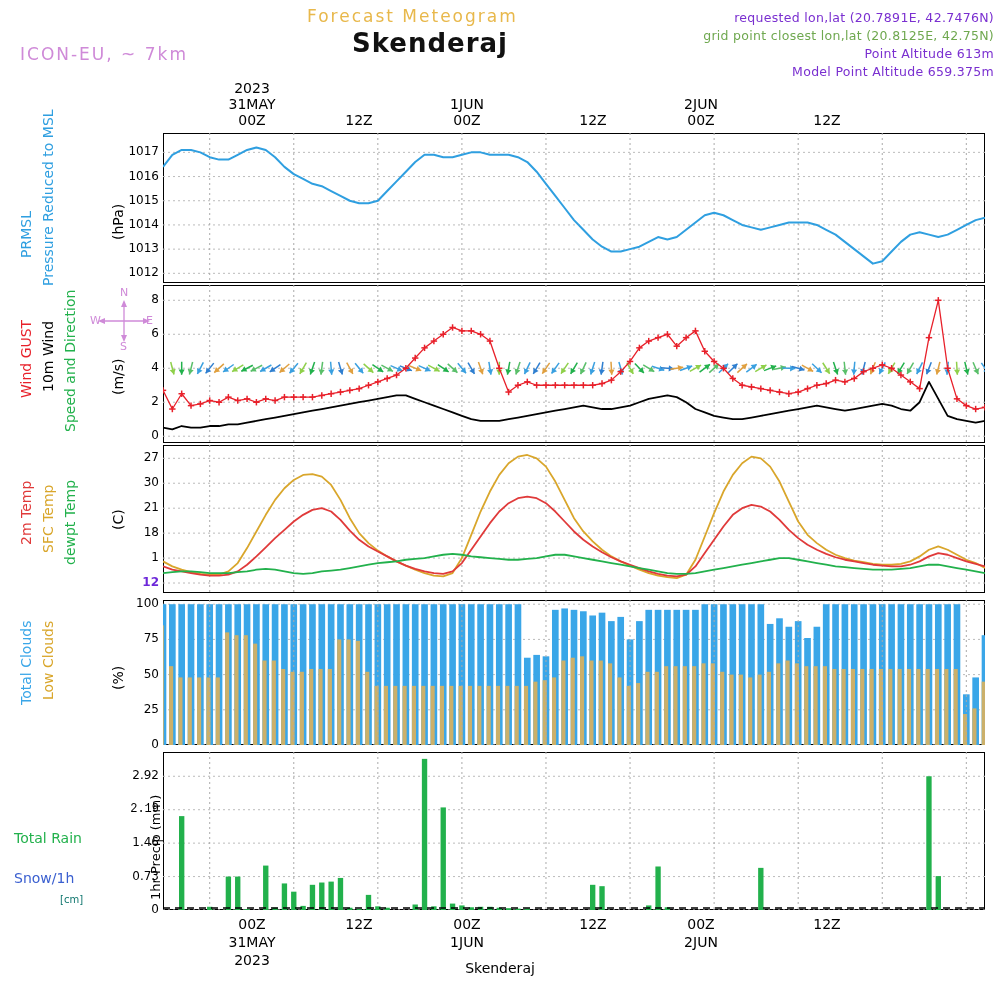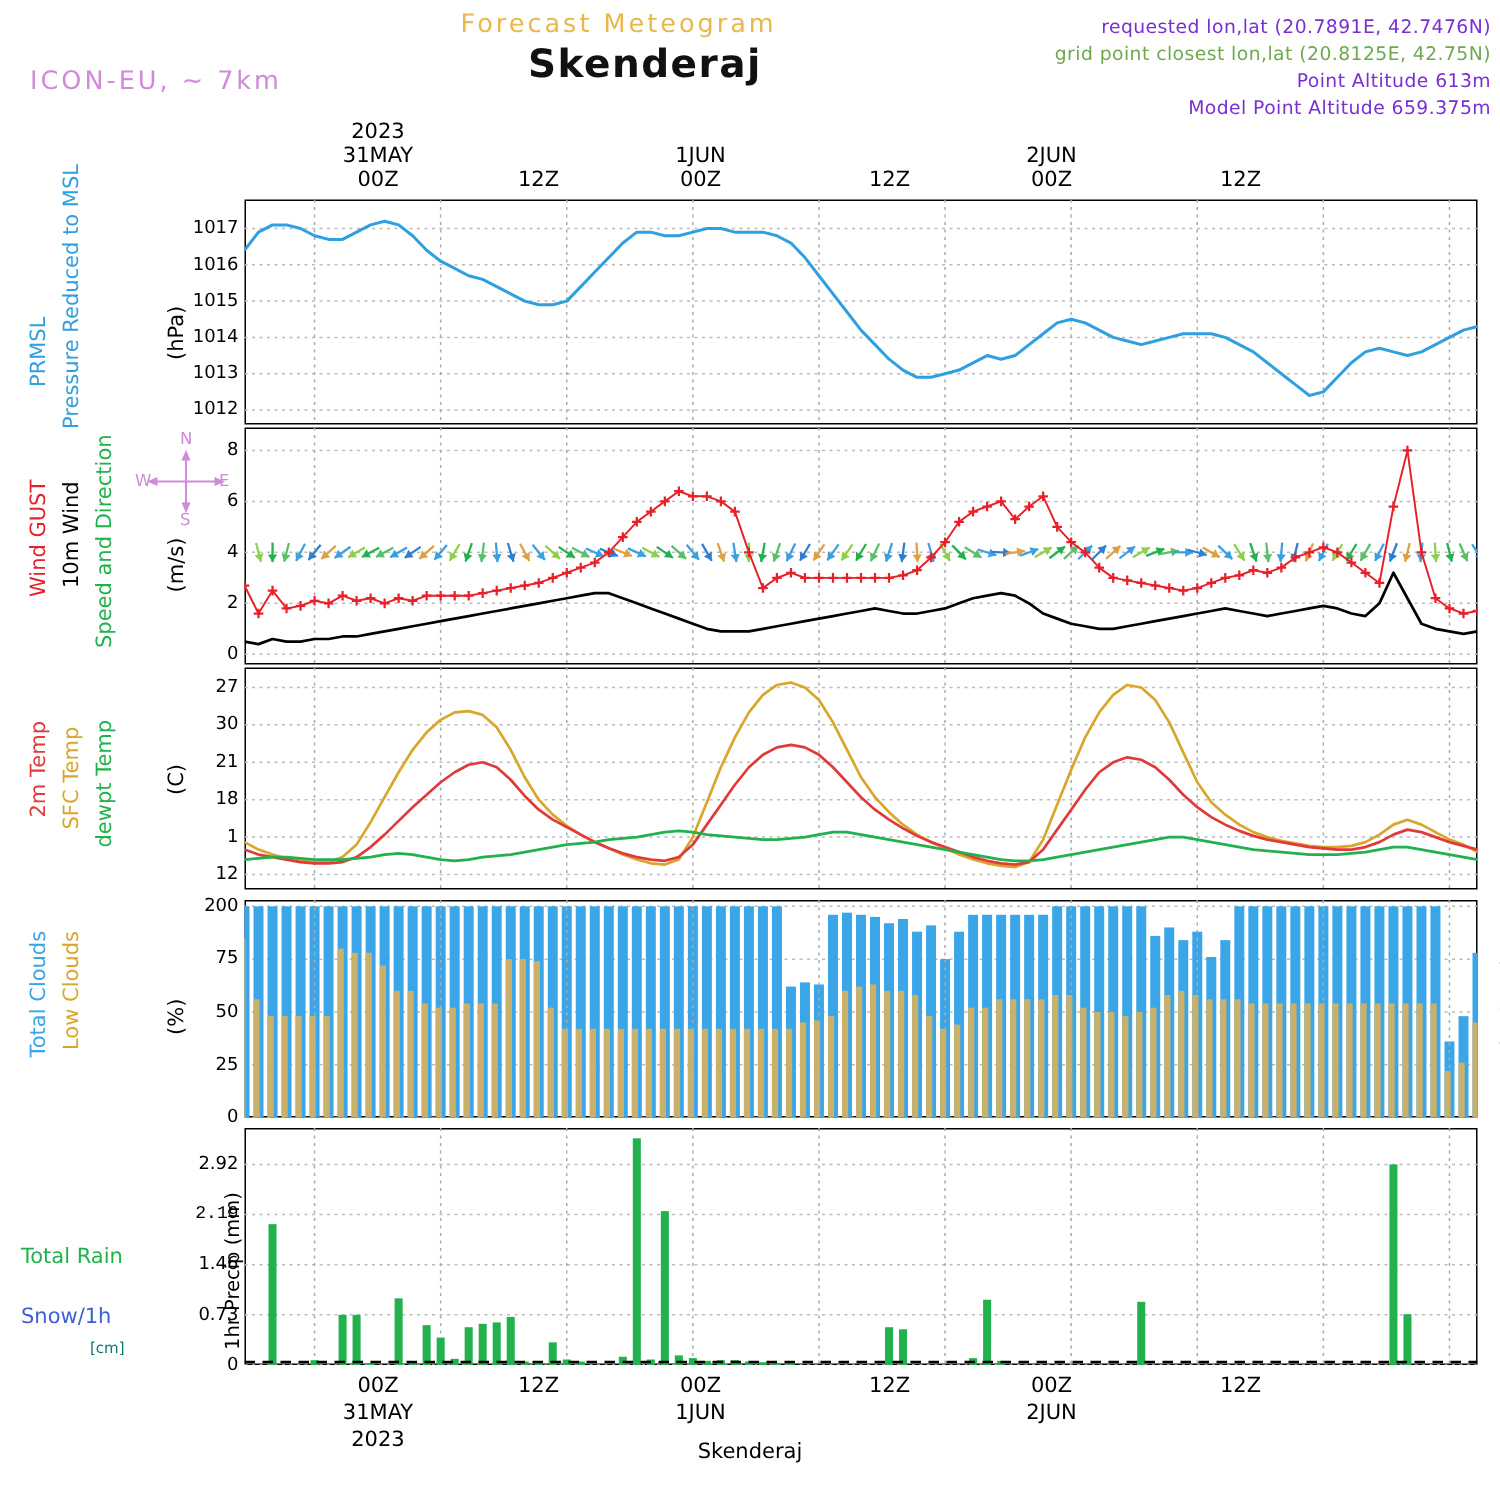--- a/index.html
+++ b/index.html
@@ -1171,28 +1171,28 @@
 <div class="ylab" style="left: 103px; top: 241.129px; width: 56px; color: rgb(0, 0, 0);">1013</div>
 <div class="ylab" style="left: 103px; top: 216.935px; width: 56px; color: rgb(0, 0, 0);">1014</div>
 <div class="ylab" style="left: 103px; top: 192.742px; width: 56px; color: rgb(0, 0, 0);">1015</div>
 <div class="ylab" style="left: 103px; top: 168.548px; width: 56px; color: rgb(0, 0, 0);">1016</div>
 <div class="ylab" style="left: 103px; top: 144.355px; width: 56px; color: rgb(0, 0, 0);">1017</div>
 <div class="ylab" style="left: 103px; top: 428.204px; width: 56px; color: rgb(0, 0, 0);">0</div>
 <div class="ylab" style="left: 103px; top: 394.226px; width: 56px; color: rgb(0, 0, 0);">2</div>
 <div class="ylab" style="left: 103px; top: 360.247px; width: 56px; color: rgb(0, 0, 0);">4</div>
 <div class="ylab" style="left: 103px; top: 326.269px; width: 56px; color: rgb(0, 0, 0);">6</div>
 <div class="ylab" style="left: 103px; top: 292.29px; width: 56px; color: rgb(0, 0, 0);">8</div>
-<div class="ylab" style="left: 103px; top: 575.022px; width: 56px; color: #000000;">12</div>
+<div class="ylab" style="left: 103px; top: 575.022px; width: 56px; color: #6d28d9; font-weight: bold;">12</div>
 <div class="ylab" style="left: 103px; top: 550.079px; width: 56px; color: rgb(0, 0, 0);">1</div>
 <div class="ylab" style="left: 103px; top: 525.135px; width: 56px; color: rgb(0, 0, 0);">18</div>
 <div class="ylab" style="left: 103px; top: 500.191px; width: 56px; color: rgb(0, 0, 0);">21</div>
 <div class="ylab" style="left: 103px; top: 475.247px; width: 56px; color: rgb(0, 0, 0);">30</div>
 <div class="ylab" style="left: 103px; top: 450.303px; width: 56px; color: rgb(0, 0, 0);">27</div>
 <div class="ylab" style="left: 103px; top: 737px; width: 56px; color: rgb(0, 0, 0);">0</div>
 <div class="ylab" style="left: 103px; top: 701.806px; width: 56px; color: rgb(0, 0, 0);">25</div>
 <div class="ylab" style="left: 103px; top: 666.612px; width: 56px; color: rgb(0, 0, 0);">50</div>
 <div class="ylab" style="left: 103px; top: 631.417px; width: 56px; color: rgb(0, 0, 0);">75</div>
-<div class="ylab" style="left: 103px; top: 596.223px; width: 56px; color: rgb(0, 0, 0);">200</div>
+<div class="ylab" style="left: 103px; top: 596.223px; width: 56px; color: rgb(0, 0, 0);">100</div>
 <div class="ylab" style="left: 103px; top: 902px; width: 56px;">0</div>
 <div class="ylab" style="left: 103px; top: 868.568px; width: 56px;">0.73</div>
 <div class="ylab" style="left: 103px; top: 835.136px; width: 56px;">1.46</div>
 <div class="ylab" style="left: 103px; top: 801.704px; width: 56px; font-family: Liberation Mono, monospace;">2.19</div>
 <div class="ylab" style="left: 103px; top: 768.272px; width: 56px;">2.92</div>
 
 </body></html>

